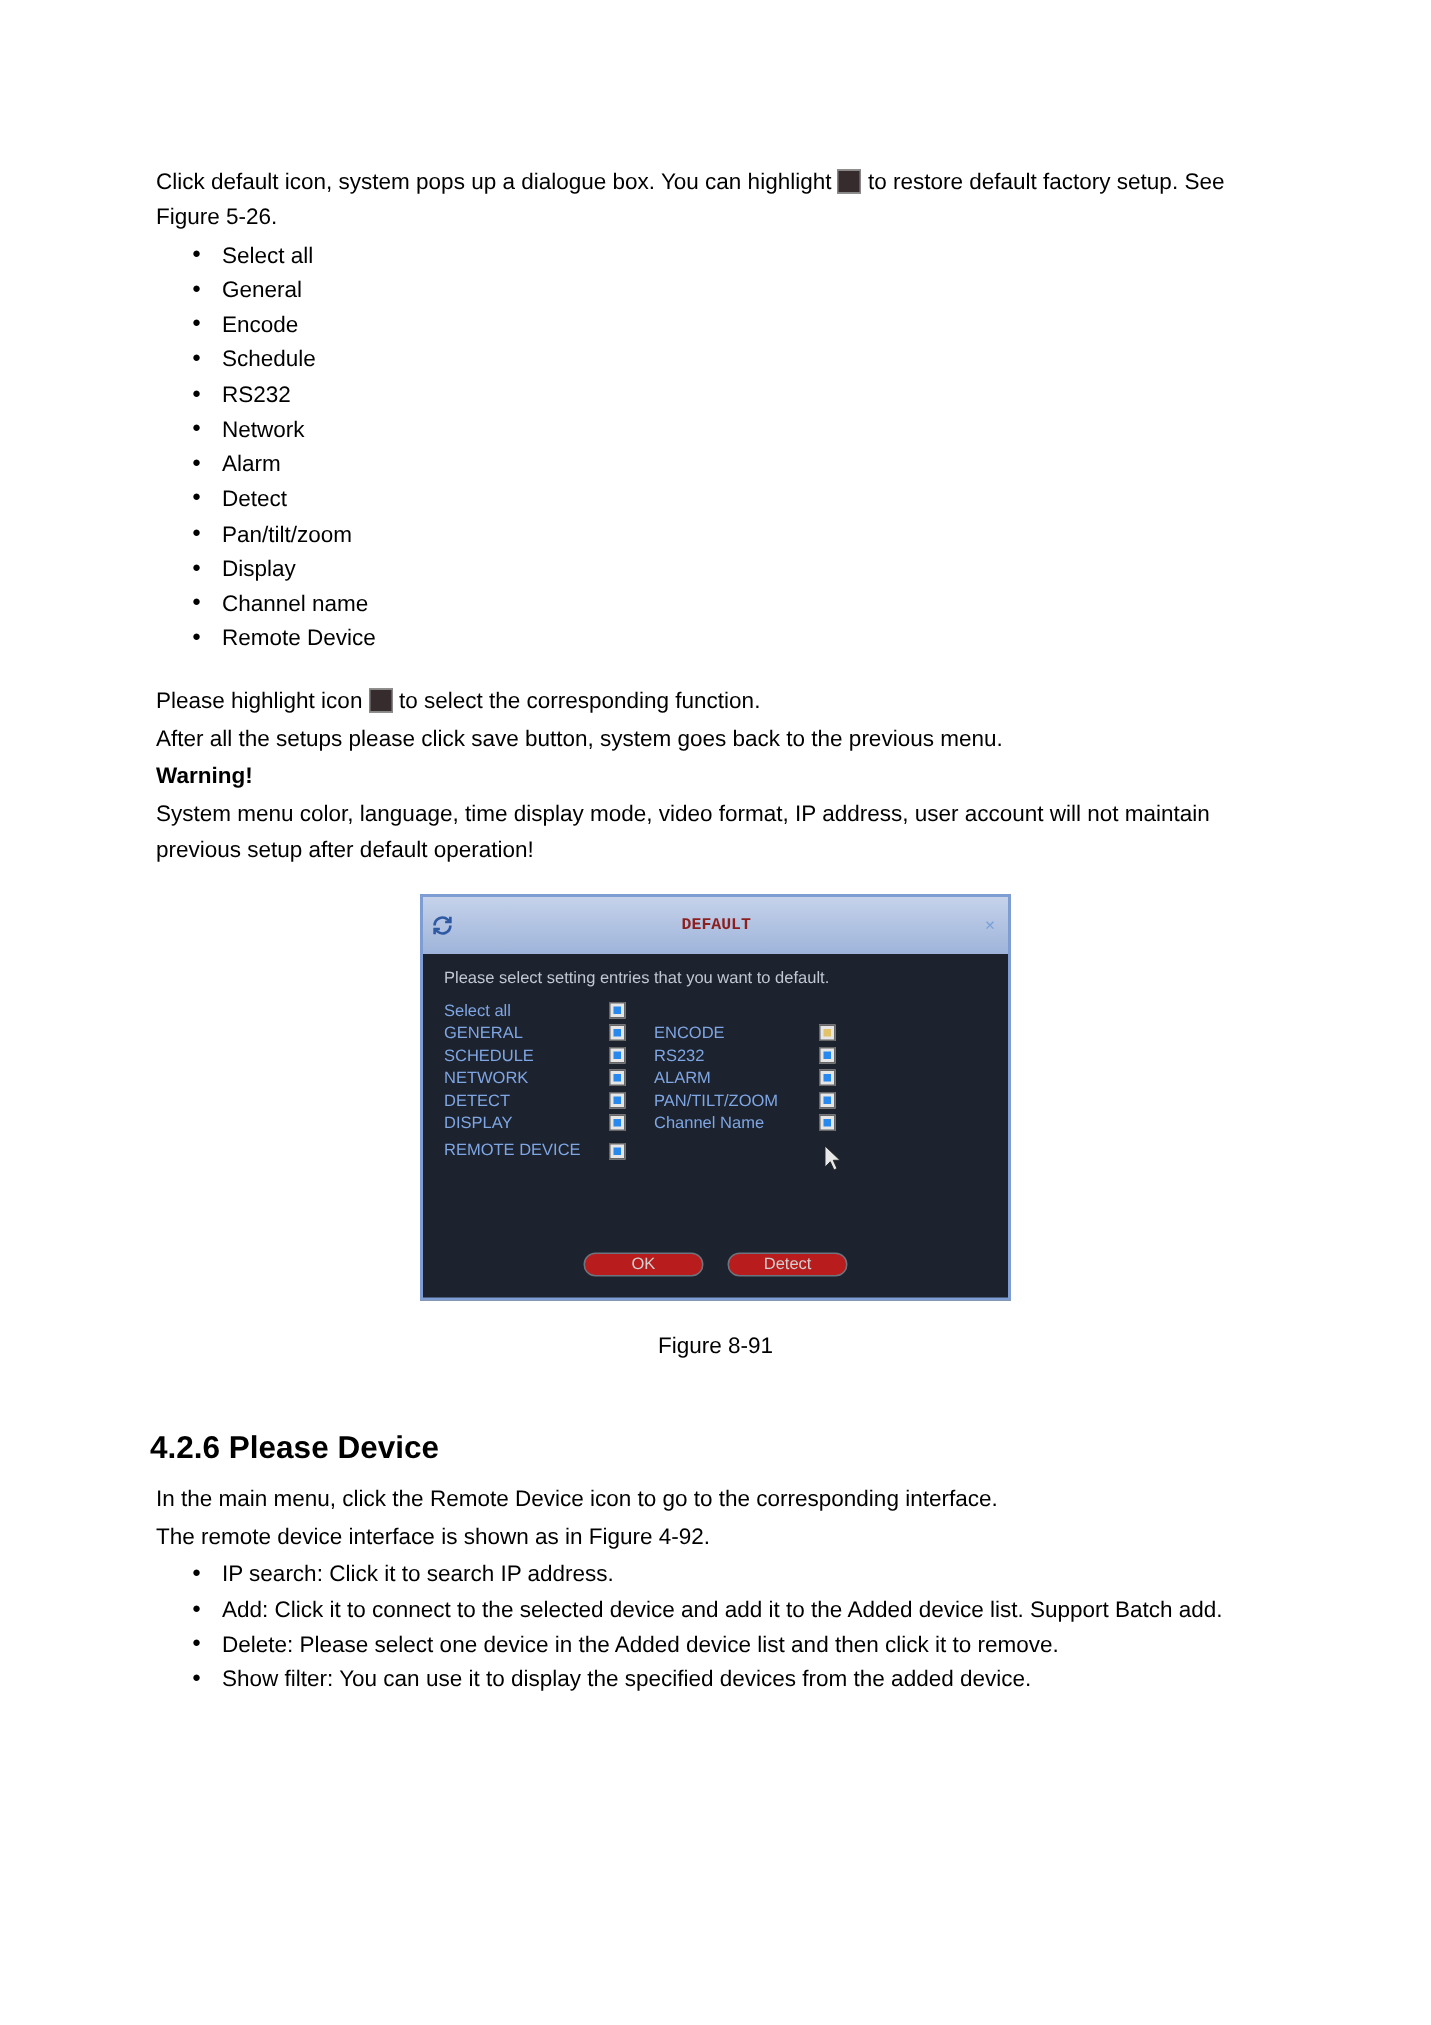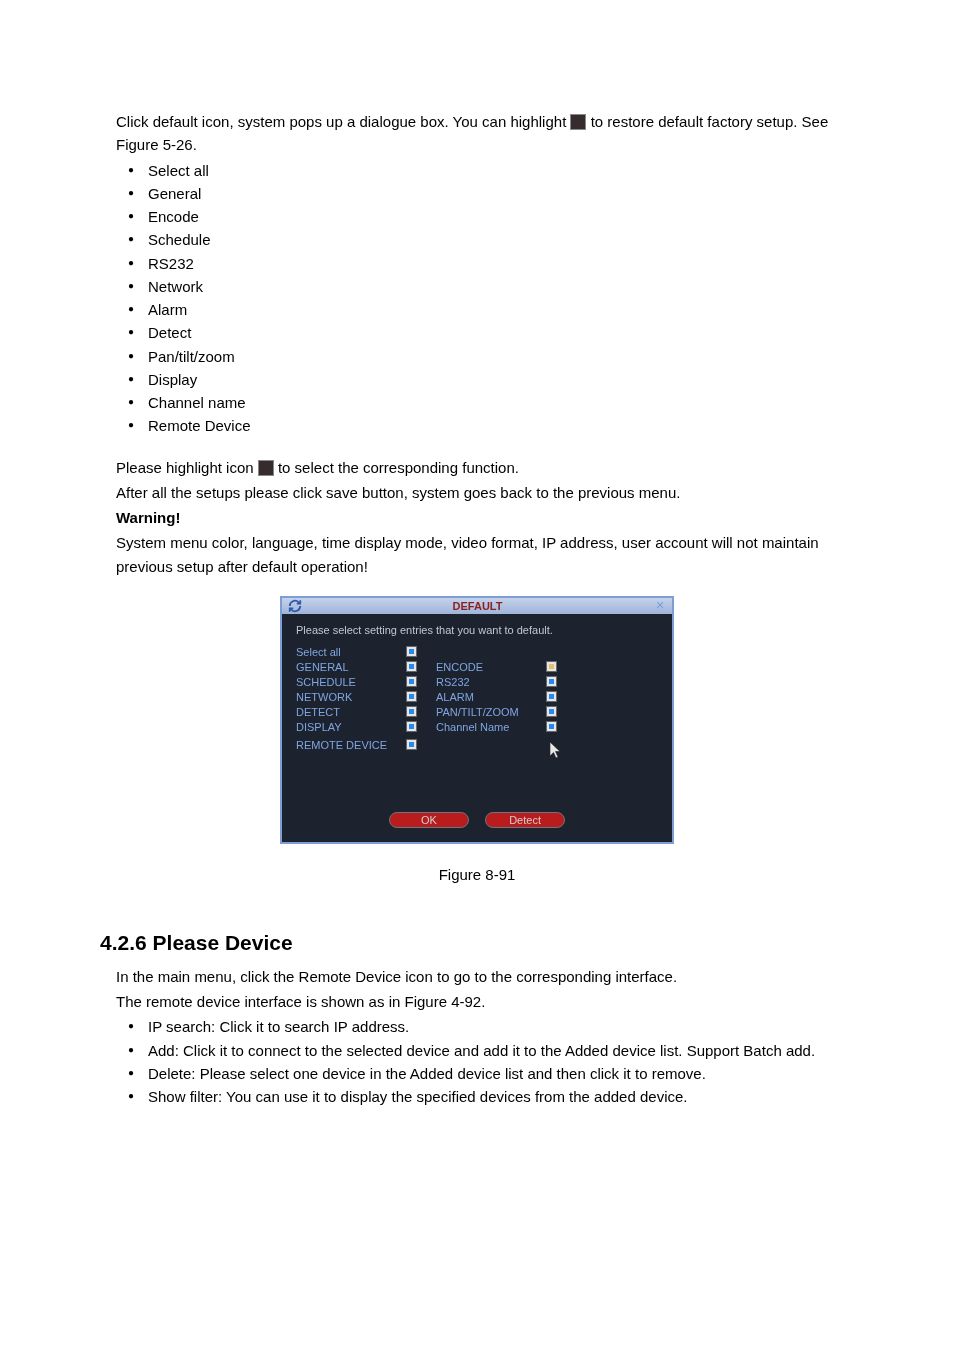--- a/index.html
+++ b/index.html
@@ -6,21 +6,21 @@
       margin: 0;
       padding: 110px 100px;
       font-family: Arial, sans-serif;
       font-size: 15px;
       color: #000;
       background: #fff;
       width: 954px;
       box-sizing: border-box;
     }
     .para {
-      margin: 0 0 2px 16px;
+      margin: 0 0 2px 4px;
       line-height: 1.55;
     }
     .inline-icon {
       display: inline-block;
       width: 14px;
       height: 14px;
       background: #372c2d;
       border: 1px solid #888;
       vertical-align: middle;
       position: relative;
@@ -51,25 +51,26 @@
       margin-top: 18px;
     }
     .dlg {
       display: inline-block;
       width: 390px;
       border: 2px solid #7d9dd3;
       background: #1c222e;
       text-align: left;
     }
     .dlg-title {
-      height: 16px;
+      height: 38px;
       background: linear-gradient(#c5d2ea, #9eb4da);
       display: flex;
       align-items: center;
       position: relative;
+      font-family: Liberation Mono, monospace;
     }
     .dlg-title .icon-left {
       width: 17px;
       height: 17px;
       margin-left: 4px;
       display: flex;
       align-items: center;
       justify-content: center;
       color: #2f5aa3;
     }

